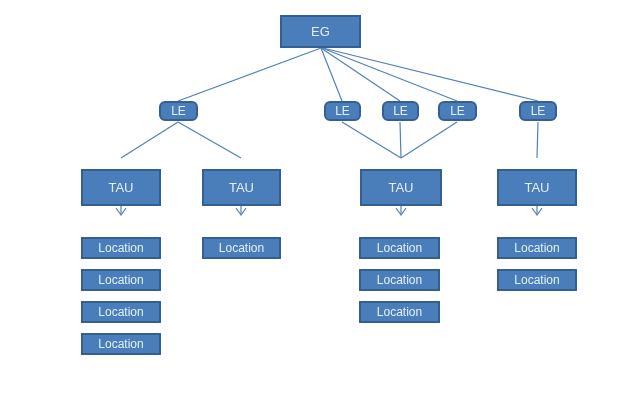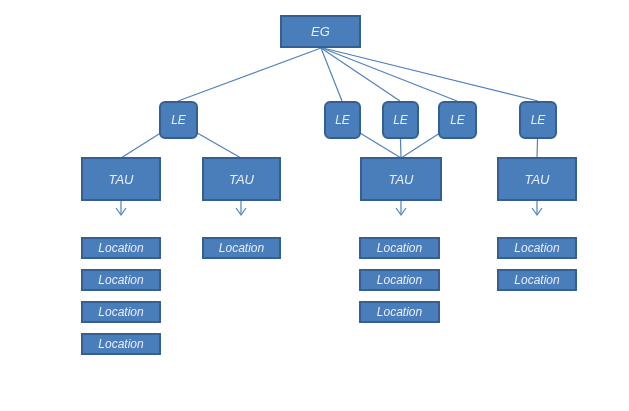--- a/index.html
+++ b/index.html
@@ -28,32 +28,31 @@
     position: absolute;
     box-sizing: border-box;
     background: var(--node-fill, #4a7ebb);
     border: 2px solid var(--node-border, #365f91);
     color: var(--node-text, #e6eef8);
     display: flex;
     align-items: center;
     justify-content: center;
     text-align: center;
     line-height: 1;
-    font-style: italic;
   }
   .node.rect { border-radius: 0; }
   .node.rounded { border-radius: 6px; }
   .eg   { left: 280px; top: 15px;  width: 81px; height: 33px; font-size: 13px; }
-  .le   { top: 101px; height: 38px; font-size: 12px; }
+  .le   { top: 101px; height: 20px; font-size: 12px; }
   .le1  { left: 159px; width: 39px; }
   .le2  { left: 324px; width: 37px; }
   .le3  { left: 382px; width: 37px; }
   .le4  { left: 438px; width: 39px; }
   .le5  { left: 519px; width: 38px; }
-  .tau  { top: 157px; height: 44px; font-size: 13px; }
+  .tau  { top: 169px; height: 37px; font-size: 13px; }
   .tau1 { left: 81px;  width: 80px; }
   .tau2 { left: 202px; width: 79px; }
   .tau3 { left: 360px; width: 82px; }
   .tau4 { left: 497px; width: 80px; }
   .loc  { height: 22px; font-size: 12px; }
   .c1 { left: 81px;  width: 80px; }
   .c2 { left: 202px; width: 79px; }
   .c3 { left: 359px; width: 81px; }
   .c4 { left: 497px; width: 80px; }
   .r1 { top: 237px; }

